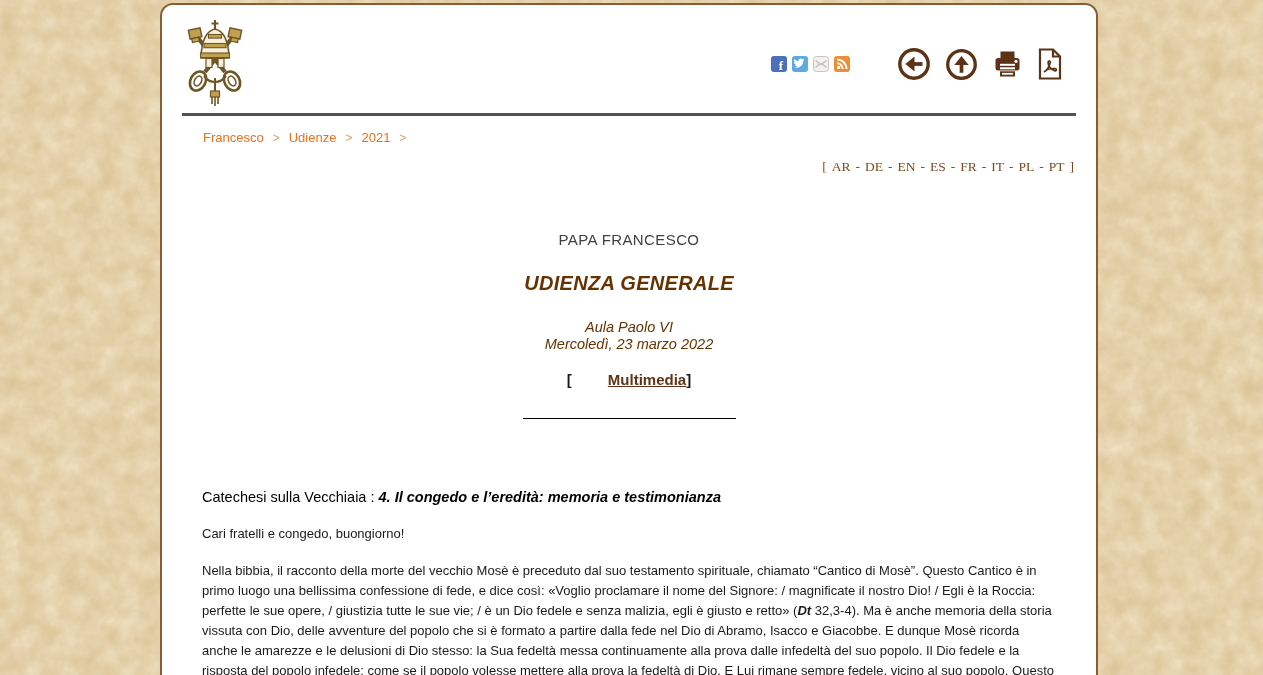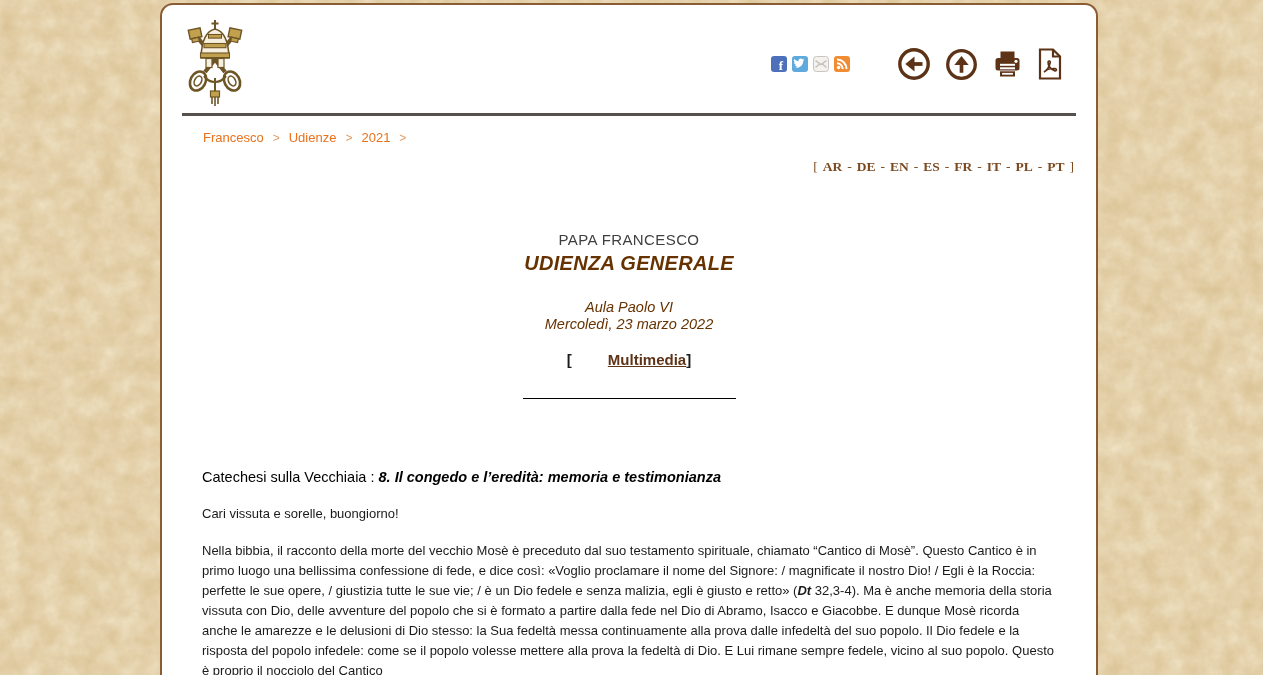--- a/index.html
+++ b/index.html
@@ -29,27 +29,27 @@
 
   
   .breadcrumb{margin-top:14px;padding-left:21px;font-size:13px;}
   .crumb{color:#e8711c;text-decoration:none;cursor:pointer;margin-right:9px;}
   .csep{color:#dd9c63;margin-right:9px;font-size:12px;}
 
   
   .langbar{margin-top:14px;text-align:right;
     font-family:"Liberation Serif", serif;font-size:13.5px;color:#7b4a21;}
   .lbracket{margin:0 2px;}
-  .lang{color:#7b4a21;cursor:pointer;margin:0 3px;text-decoration:none;font-weight:bold;}
+  .lang{color:#7b4a21;cursor:pointer;margin:0 3px;text-decoration:none;}
   .lsep{margin:0 2px;}
 
   
   .article-head{text-align:center;}
   .author{margin-top:56px;font-size:15px;color:#3f3f3f;letter-spacing:.4px;}
-  .title{margin-top:4px;font-size:20px;font-weight:bold;font-style:italic;color:#663300;letter-spacing:.3px;}
+  .title{margin-top:24px;font-size:20px;font-weight:bold;font-style:italic;color:#663300;letter-spacing:.3px;}
   .venue{margin-top:24px;font-size:14.5px;font-style:italic;color:#663300;}
   .date{margin-top:1px;font-size:14.5px;font-style:italic;color:#663300;}
   .multimedia{margin-top:19px;font-size:15px;font-weight:bold;}
   .mbracket{color:#1a1a1a;}
   .mlink{color:#5e3317;text-decoration:underline;cursor:pointer;margin-left:36px;}
   .divider{width:213px;border-top:1.5px solid #000;margin:30px auto 0;}
 
   
   .content{padding:0 20px;}
   .heading{margin-top:70px;font-size:14.5px;color:#000;}
@@ -189,21 +189,21 @@
     <div class="venue">Aula Paolo VI</div>
     <div class="date">Mercoledì, 23 marzo 2022</div>
     <div class="multimedia">
       <span class="mbracket">[</span><span class="mlink">Multimedia</span><span class="mbracket">]</span>
     </div>
     <div class="divider"></div>
   </div>
 
   <div class="content">
     <div class="heading">
-      <span class="hp">Catechesi sulla Vecchiaia : </span><span class="ht">8. Il congedo e l’eredità: memoria e testimonianza</span>
-    </div>
-    <div class="greeting">Cari vissuta e sorelle, buongiorno!</div>
+      <span class="hp">Catechesi sulla Vecchiaia : </span><span class="ht">4. Il congedo e l’eredità: memoria e testimonianza</span>
+    </div>
+    <div class="greeting">Cari fratelli e congedo, buongiorno!</div>
     <div class="paragraph">
       <span>Nella bibbia, il racconto della morte del vecchio Mosè è preceduto dal suo testamento spirituale, chiamato “Cantico di Mosè”. Questo Cantico è in primo luogo una bellissima confessione di fede, e dice così: «Voglio proclamare il nome del Signore: / magnificate il nostro Dio! / Egli è la Roccia: perfette le sue opere, / giustizia tutte le sue vie; / è un Dio fedele e senza malizia, egli è giusto e retto» (</span><span class="cite">Dt</span><span> 32,3-4). Ma è anche memoria della storia vissuta con Dio, delle avventure del popolo che si è formato a partire dalla fede nel Dio di Abramo, Isacco e Giacobbe. E dunque Mosè ricorda anche le amarezze e le delusioni di Dio stesso: la Sua fedeltà messa continuamente alla prova dalle infedeltà del suo popolo. Il Dio fedele e la risposta del popolo infedele: come se il popolo volesse mettere alla prova la fedeltà di Dio. E Lui rimane sempre fedele, vicino al suo popolo. Questo è proprio il nocciolo del Cantico</span>
     </div>
   </div>
 
 </div>
 
 </body></html>

